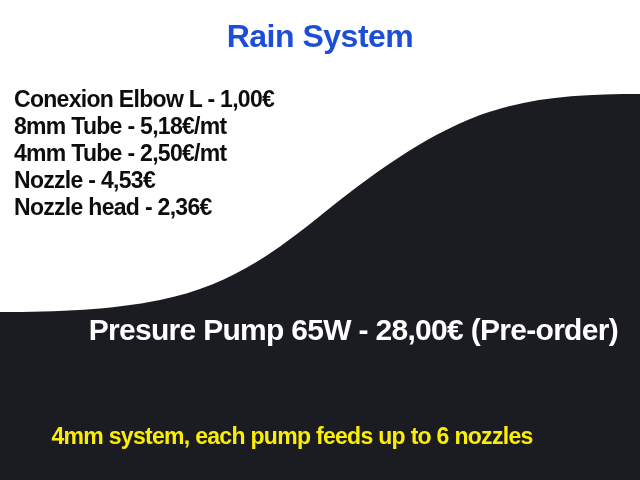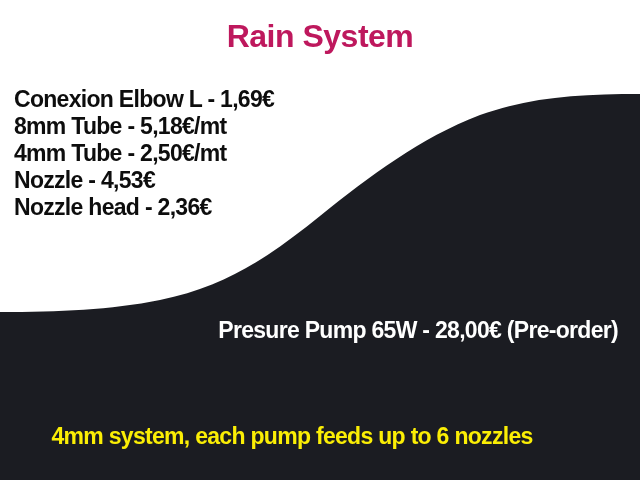--- a/index.html
+++ b/index.html
@@ -33,21 +33,21 @@
     letter-spacing: -0.6px;
     white-space: nowrap;
     line-height: 1;
   }
   #title {
     left: 0;
     top: 20px;
     width: 640px;
     text-align: center;
     font-size: 32px;
-    color: #be185d;
+    color: #1d4ed8;
     letter-spacing: -0.5px;
   }
   #price-list {
     position: absolute;
     left: 14px;
     top: 86px;
     width: 400px;
   }
   #price-list .price-line {
     font-family: "Liberation Sans", sans-serif;
@@ -61,21 +61,21 @@
   #preorder-list {
     position: absolute;
     right: 22px;
     top: 316px;
     width: 560px;
     text-align: right;
   }
   #preorder-list .preorder-line {
     font-family: "Liberation Sans", sans-serif;
     font-weight: bold;
-    font-size: 23px;
+    font-size: 30px;
     line-height: 28px;
     color: #ffffff;
     letter-spacing: -0.7px;
     white-space: nowrap;
   }
   #footnote {
     left: 0;
     top: 425px;
     width: 584px;
     text-align: center;
@@ -91,21 +91,21 @@
 
   <svg id="wave-layer" viewBox="0 0 640 480" preserveAspectRatio="none" aria-hidden="true">
     <path d="M0,312 C60,312 110,310 160,300 C230,286 275,252 320,216
              C370,176 420,138 480,115 C530,97 580,94 640,94
              L640,480 L0,480 Z" fill="#1b1c22"></path>
   </svg>
 
   <div class="txt" id="title">Rain System</div>
 
   <div id="price-list">
-    <div class="price-line">Conexion Elbow L - 1,69€</div>
+    <div class="price-line">Conexion Elbow L - 1,00€</div>
     <div class="price-line">8mm Tube - 5,18€/mt</div>
     <div class="price-line">4mm Tube - 2,50€/mt</div>
     <div class="price-line">Nozzle - 4,53€</div>
     <div class="price-line">Nozzle head - 2,36€</div>
   </div>
 
   <div id="preorder-list">
     <div class="preorder-line">Presure Pump 65W - 28,00€ (Pre-order)</div>
   </div>
 

